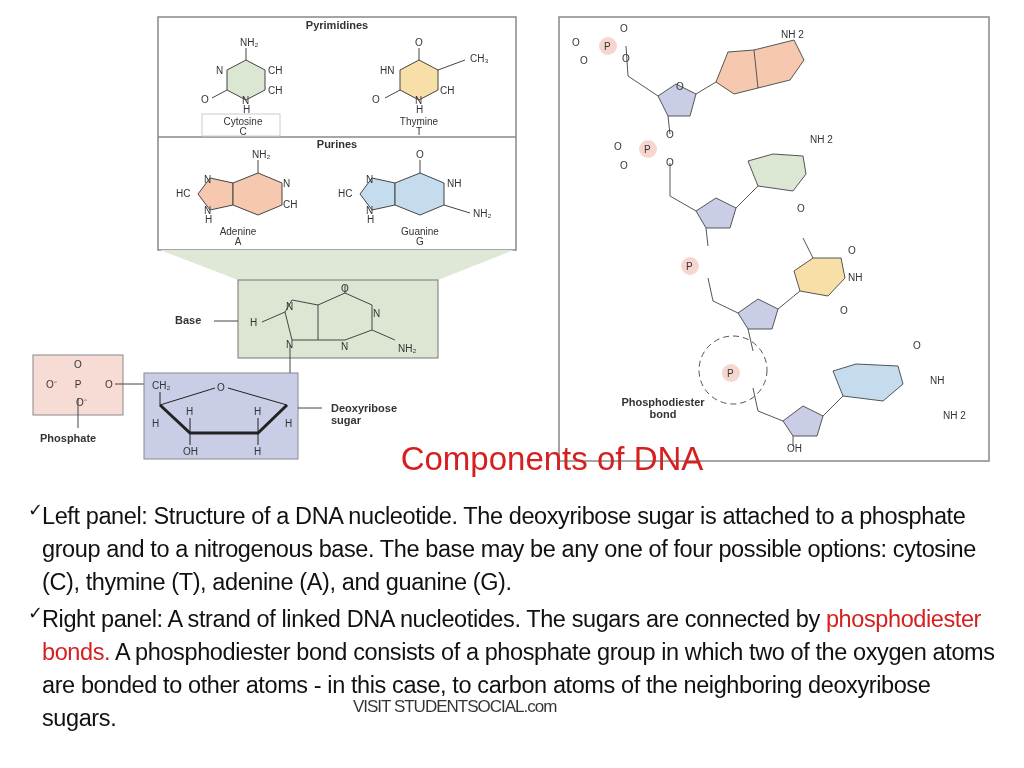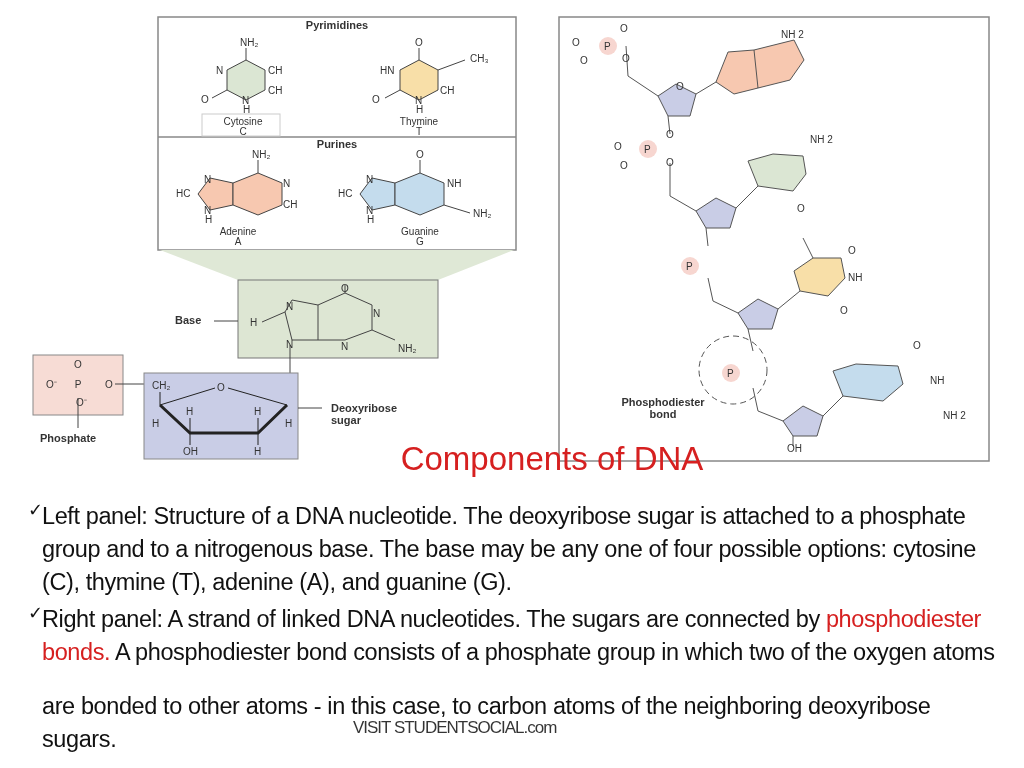--- a/index.html
+++ b/index.html
@@ -6,21 +6,21 @@
   body{width:1024px;height:768px;position:relative;overflow:hidden;font-family:"Liberation Sans",sans-serif;}
   .abs{position:absolute;}
   svg text{font-family:"Liberation Sans",sans-serif;}
   .lbl{font-weight:bold;font-size:11px;fill:#333;}
   .atom{font-size:10px;fill:#333;}
   .title{position:absolute;left:0;width:1104px;top:440px;text-align:center;color:#d62020;font-size:33px;font-family:"Liberation Sans Narrow","Liberation Sans",sans-serif;}
   .bullets{position:absolute;left:22px;top:500px;width:985px;font-size:23.5px;line-height:33px;color:#111;letter-spacing:-0.4px;}
   .bullet{position:relative;padding-left:20px;margin-bottom:4px;}
   .check{position:absolute;left:6px;top:-6px;font-size:18px;}
   .red{color:#d62020;}
-  .overlap{position:relative;display:inline-block;margin-top:21px;}
+  .overlap{position:relative;display:inline-block;}
   .wm{position:absolute;left:2px;top:21px;font-size:17px;letter-spacing:-1px;opacity:.85;white-space:nowrap;}
 </style>
 </head>
 <body>
 
 <svg class="abs" style="left:0;top:0" width="560" height="470" viewBox="0 0 560 470">
 
   <rect x="158" y="17" width="358" height="233" fill="#fff" stroke="#888" stroke-width="1.5"></rect>
   <line x1="158" y1="137" x2="516" y2="137" stroke="#888" stroke-width="1.5"></line>
 

